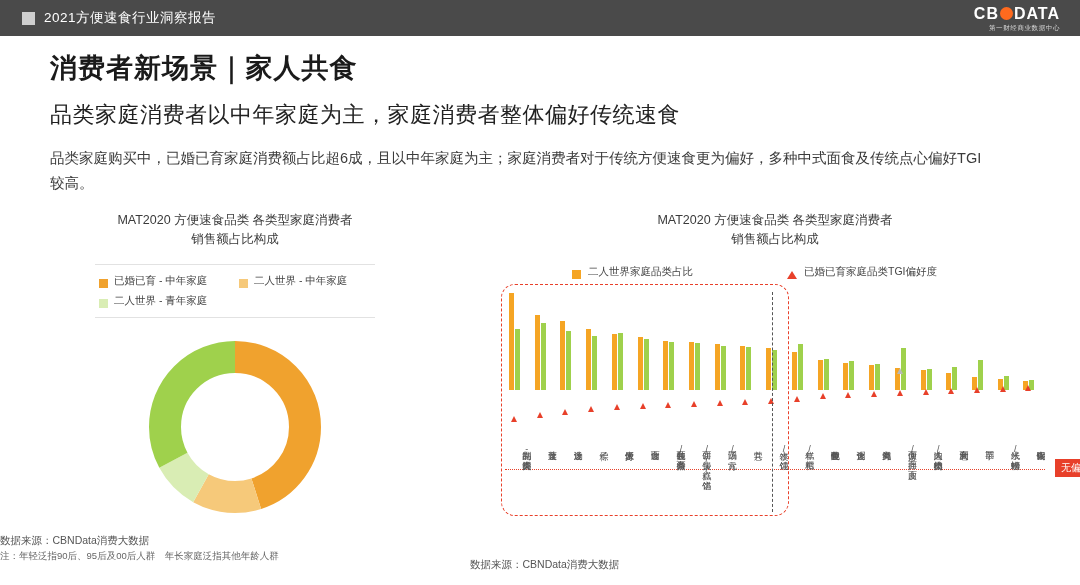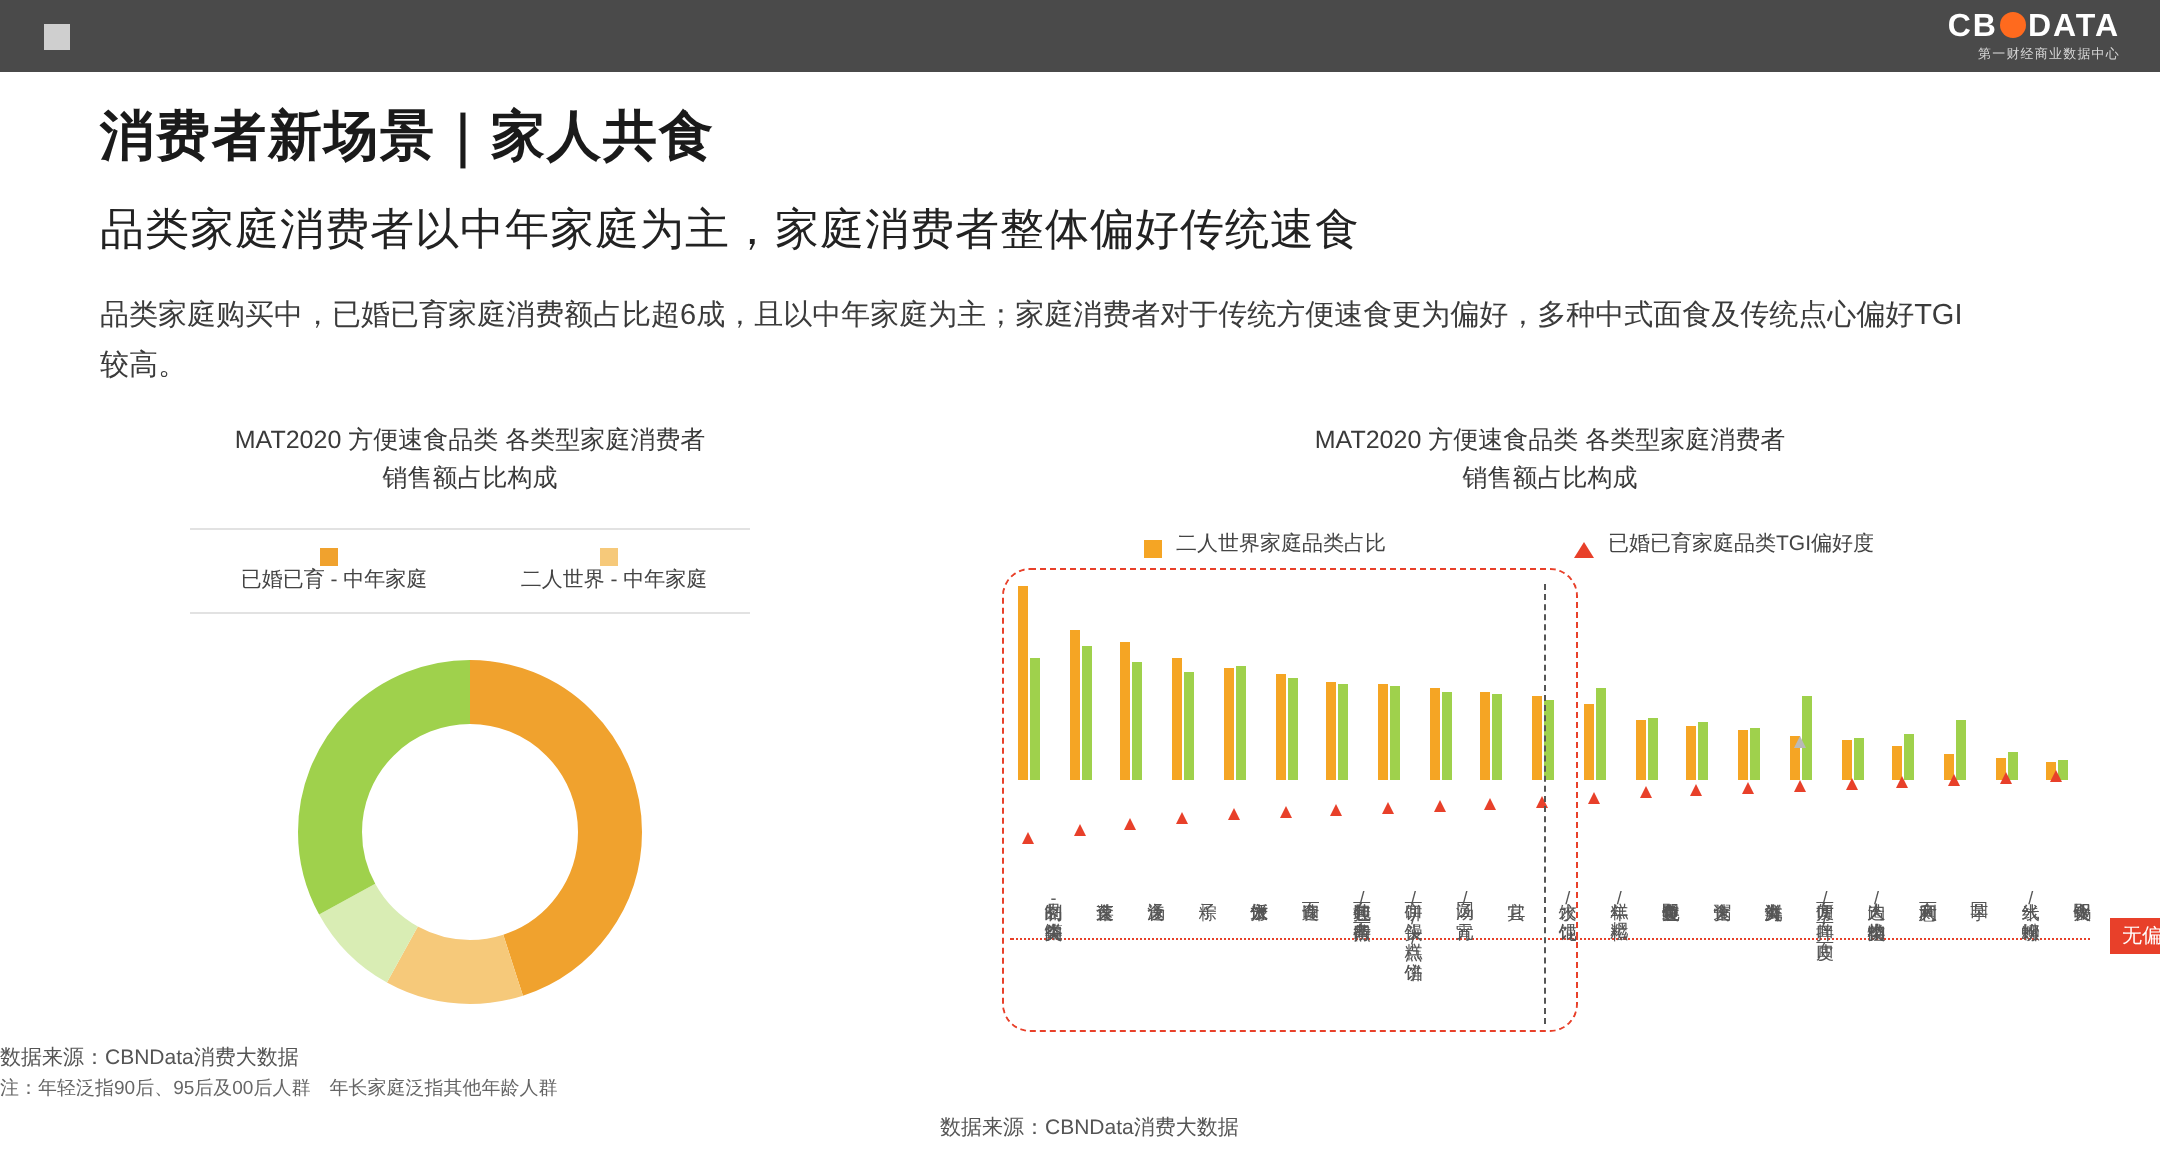--- a/index.html
+++ b/index.html
@@ -106,25 +106,24 @@
     margin: 14px auto 0 auto;
     display: flex;
     flex-wrap: wrap;
     border-top: 1px solid #e2e2e2;
     border-bottom: 1px solid #e2e2e2;
     padding: 6px 0;
   }
   .legend-left .li {
     width: 50%;
     display: flex;
-    align-items: center;
+    align-items: flex-end;
     font-size: 10.5px;
     color: #444;
     padding: 3px 0 3px 4px;
-    flex-direction: column;
   }
   .legend-left .sw {
     width: 9px; height: 9px;
     margin-right: 6px;
     flex: none;
   }
 
   
   .donut-wrap {
     margin-top: 14px;
@@ -244,20 +243,21 @@
     border: 1.4px dashed #e8402a;
     border-radius: 14px;
     pointer-events: none;
   }
 </style>
 </head>
 <body>
 
 <div class="topbar">
   <div class="mark"></div>
+  <div class="title">2021方便速食行业洞察报告</div>
   <div class="brand">
     <div class="b1">
       <span>CB</span><span class="dot"></span><span>DATA</span>
     </div>
     <div class="b2">第一财经商业数据中心</div>
   </div>
 </div>
 
 <div class="headline">消费者新场景｜家人共食</div>
 <div class="subhead">品类家庭消费者以中年家庭为主，家庭消费者整体偏好传统速食</div>
@@ -272,20 +272,24 @@
     </div>
 
     <div class="legend-left">
       <div class="li">
         <span class="sw" style="background:#f0a22e"></span>
         <span>已婚已育 - 中年家庭</span>
       </div>
       <div class="li">
         <span class="sw" style="background:#f6c97a"></span>
         <span>二人世界 - 中年家庭</span>
+      </div>
+      <div class="li">
+        <span class="sw" style="background:#d9edb4"></span>
+        <span>二人世界 - 青年家庭</span>
       </div>
     </div>
 
     <div class="donut-wrap">
       <svg width="190" height="190" viewBox="0 0 190 190">
 
         <g transform="translate(95,95)">
 
           <circle r="70" fill="none" stroke="#f0a22e" stroke-width="32" stroke-dasharray="197.9 241.9" stroke-dashoffset="0" transform="rotate(-90)"></circle>
 

